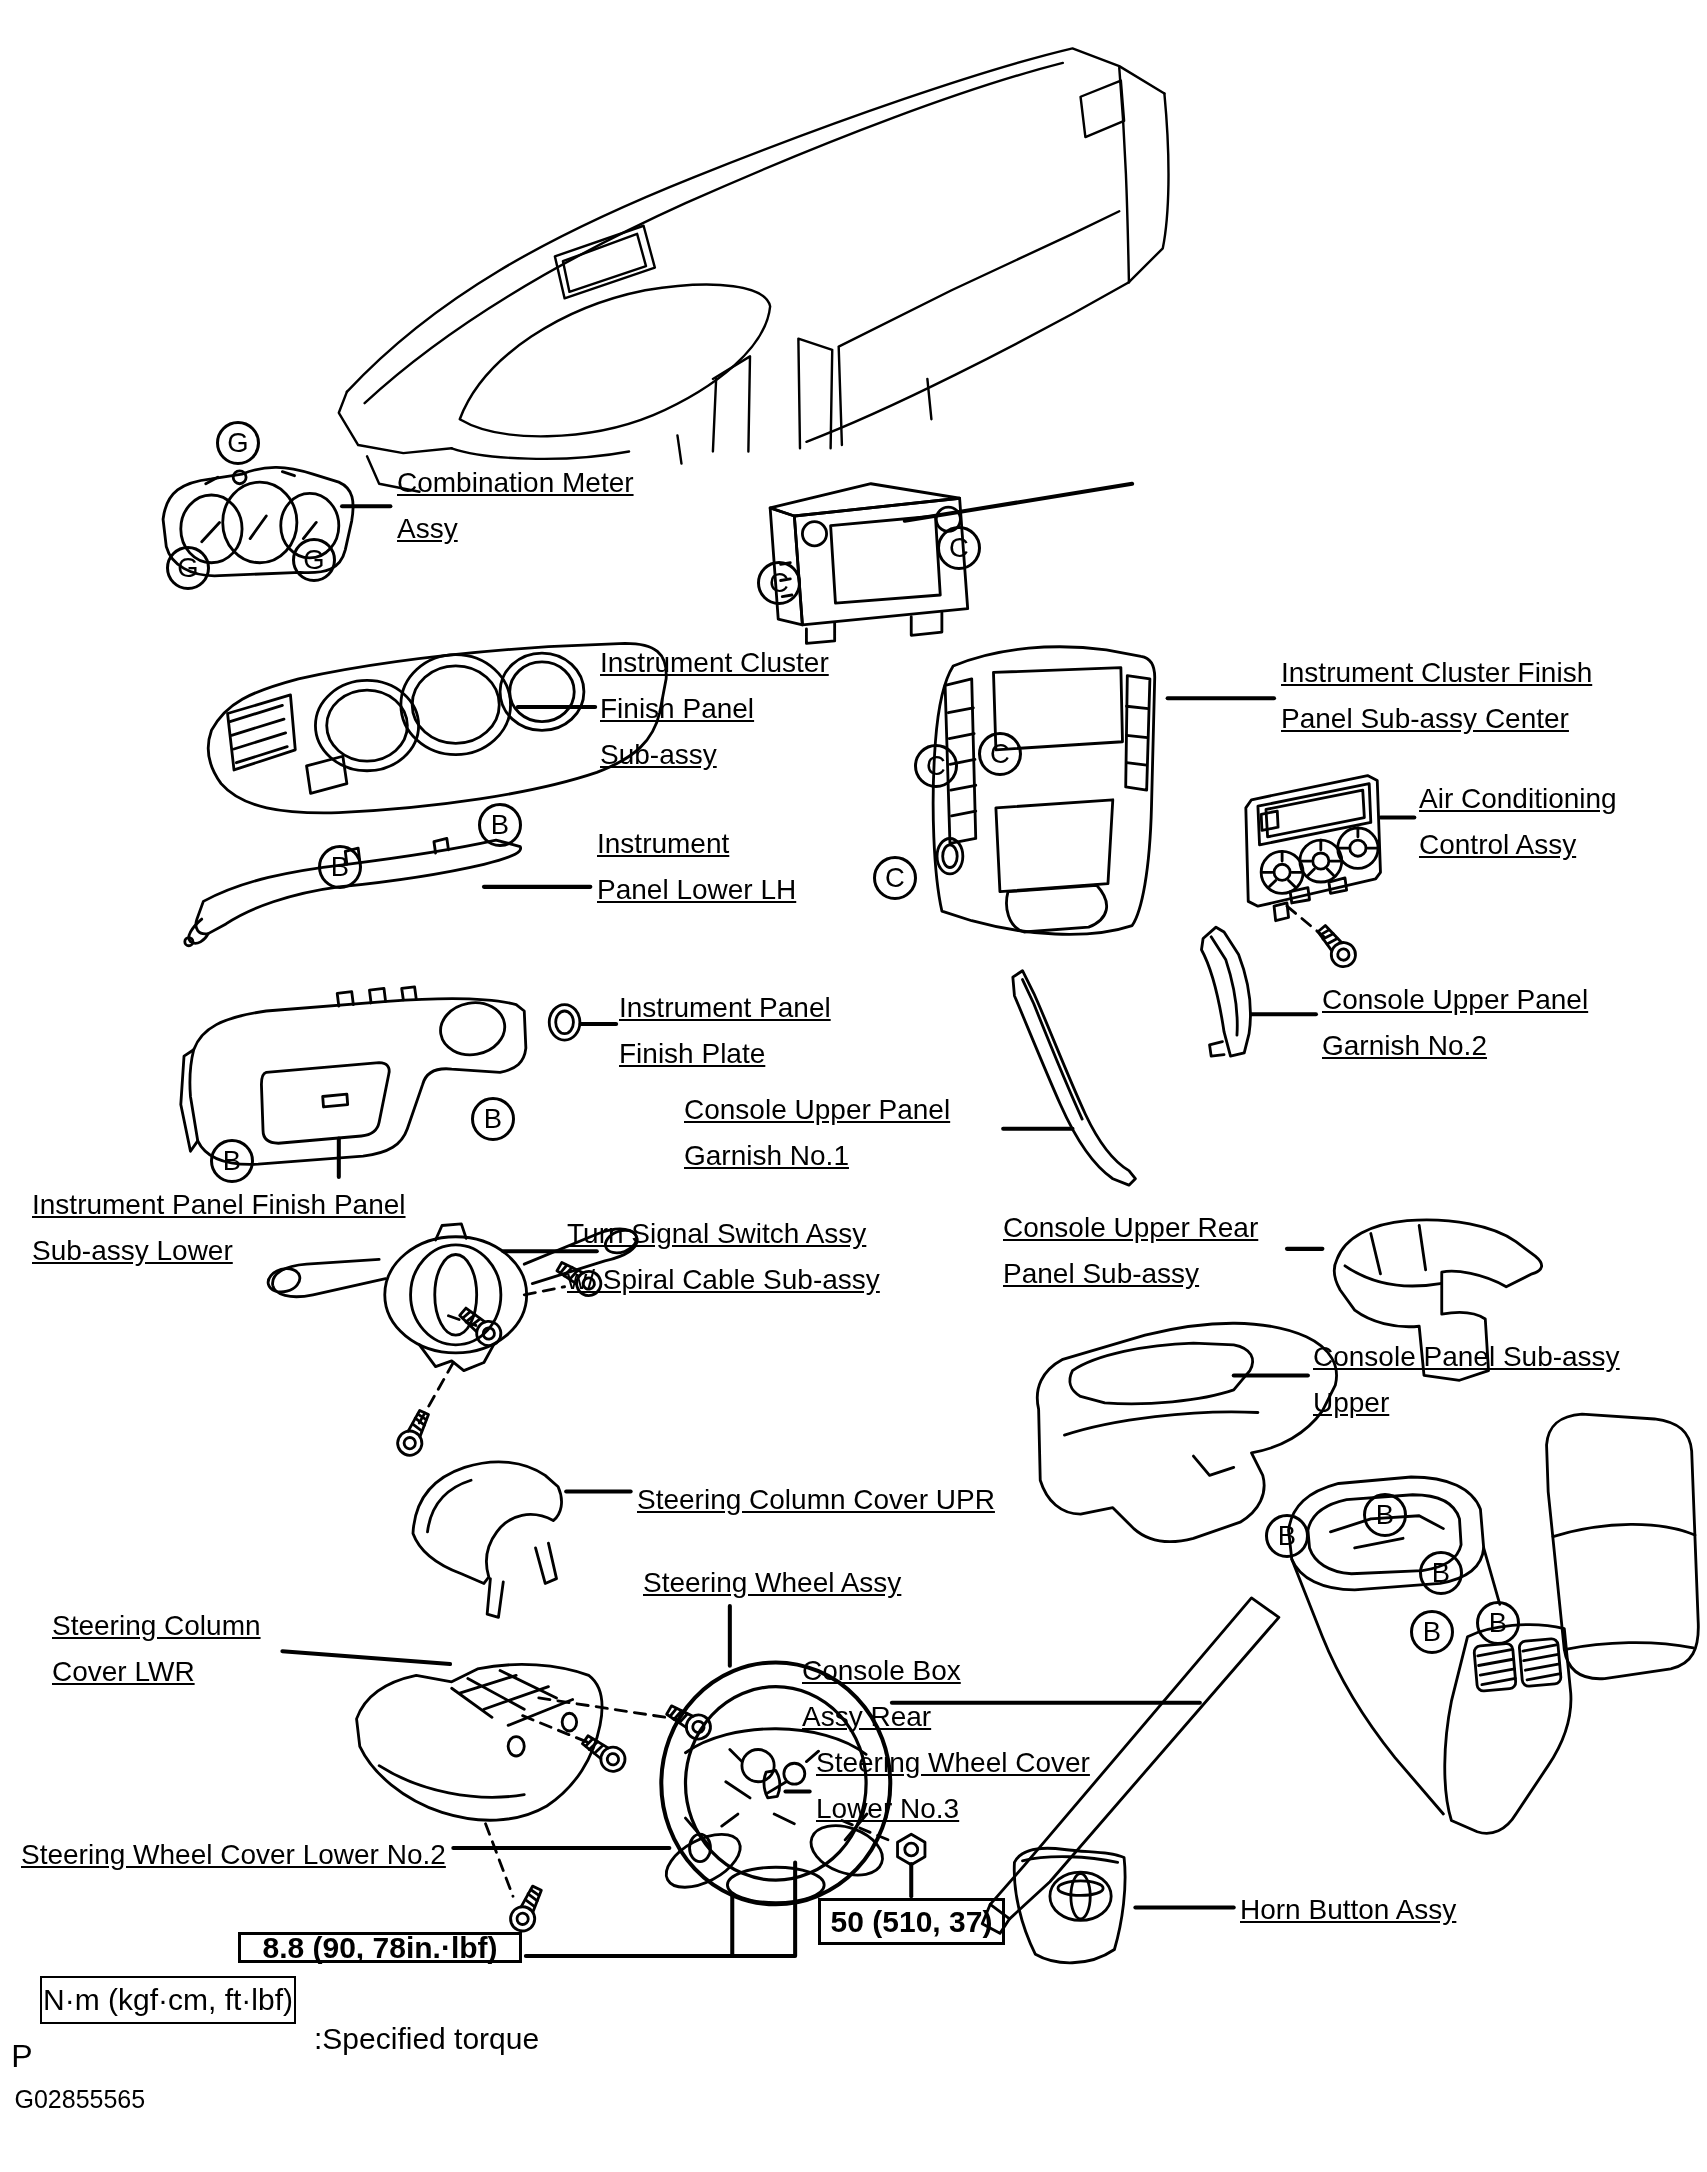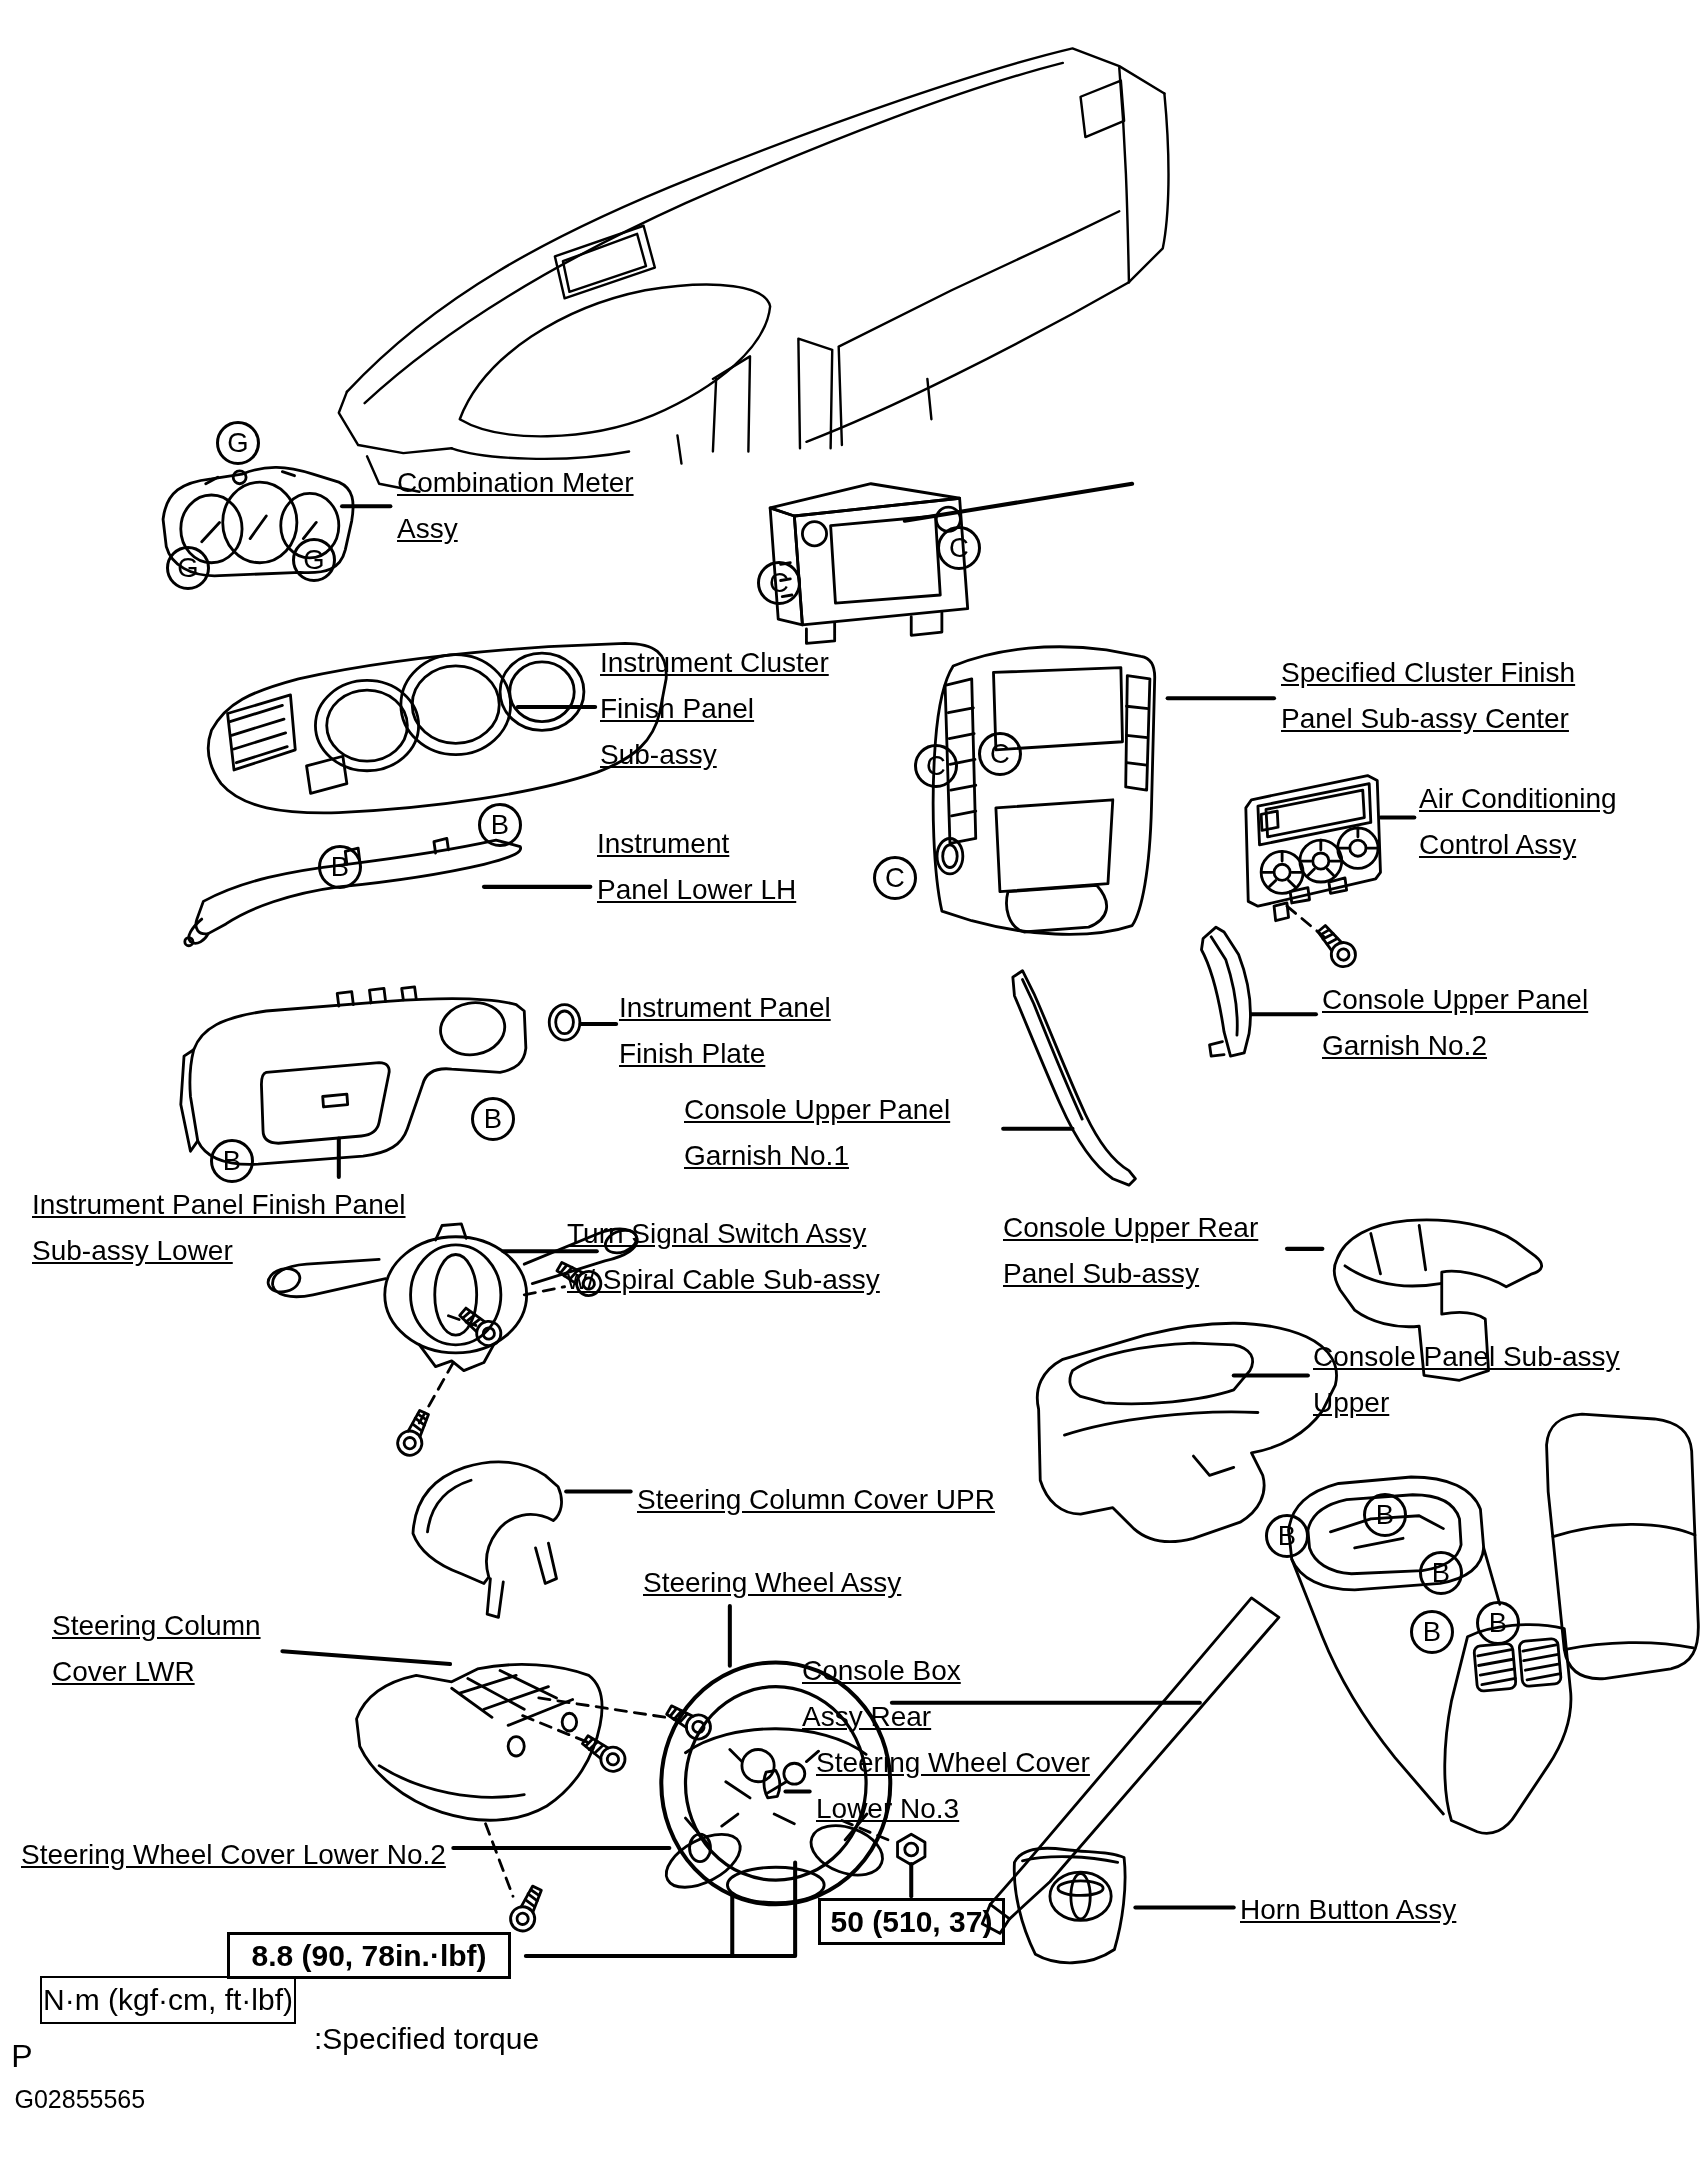--- a/index.html
+++ b/index.html
@@ -270,21 +270,21 @@
     <path d="M1130,2352 V2312"></path>
     <path d="M652,2426 H986 M908,2426 V2352 M986,2426 V2310"></path>
   </g>
 </svg>
 
 <div class="lbl" style="left:397px;top:460px">Combination Meter
 Assy</div>
 <div class="lbl" style="left:600px;top:640px">Instrument Cluster
 Finish Panel
 Sub-assy</div>
-<div class="lbl" style="left:1281px;top:650px">Specified Cluster Finish
+<div class="lbl" style="left:1281px;top:650px">Instrument Cluster Finish
 Panel Sub-assy Center</div>
 <div class="lbl" style="left:1419px;top:776px">Air Conditioning
 Control Assy</div>
 <div class="lbl" style="left:597px;top:821px">Instrument
 Panel Lower LH</div>
 <div class="lbl" style="left:619px;top:985px">Instrument Panel
 Finish Plate</div>
 <div class="lbl" style="left:684px;top:1087px">Console Upper Panel
 Garnish No.1</div>
 <div class="lbl" style="left:1322px;top:977px">Console Upper Panel
@@ -319,21 +319,21 @@
 <div class="co" style="left:478px;top:803px">B</div>
 <div class="co" style="left:318px;top:845px">B</div>
 <div class="co" style="left:471px;top:1097px">B</div>
 <div class="co" style="left:210px;top:1139px">B</div>
 <div class="co" style="left:1265px;top:1514px">B</div>
 <div class="co" style="left:1363px;top:1493px">B</div>
 <div class="co" style="left:1419px;top:1551px">B</div>
 <div class="co" style="left:1410px;top:1610px">B</div>
 <div class="co" style="left:1476px;top:1601px">B</div>
 
-<div class="tbox" style="left:227px;top:1932px;width:284px;height:47px">8.8 (90, 78in.·lbf)</div>
+<div class="tbox" style="left:238px;top:1932px;width:284px;height:31px">8.8 (90, 78in.·lbf)</div>
 <div class="tbox" style="left:818px;top:1898px;width:187px;height:47px">50 (510, 37)</div>
 
 <div class="lgbox" style="left:40px;top:1976px;width:256px;height:48px">N·m (kgf·cm, ft·lbf)</div>
 <div class="plain" style="left:314px;top:2022px;font-size:30px">:Specified torque</div>
 <div class="plain" style="left:11.3px;top:2038px;font-size:32px">P</div>
 <div class="plain" style="left:14.5px;top:2085px;font-size:25px">G02855565</div>
 
 </div>
 
 

